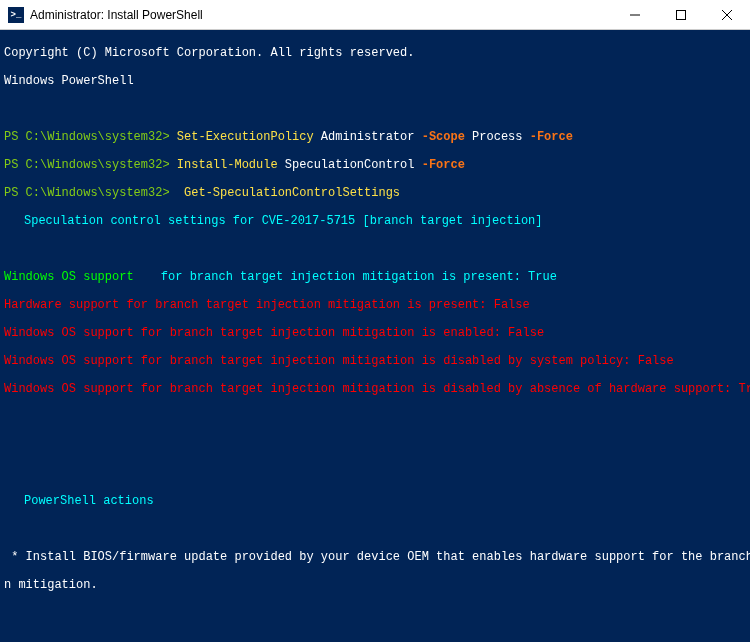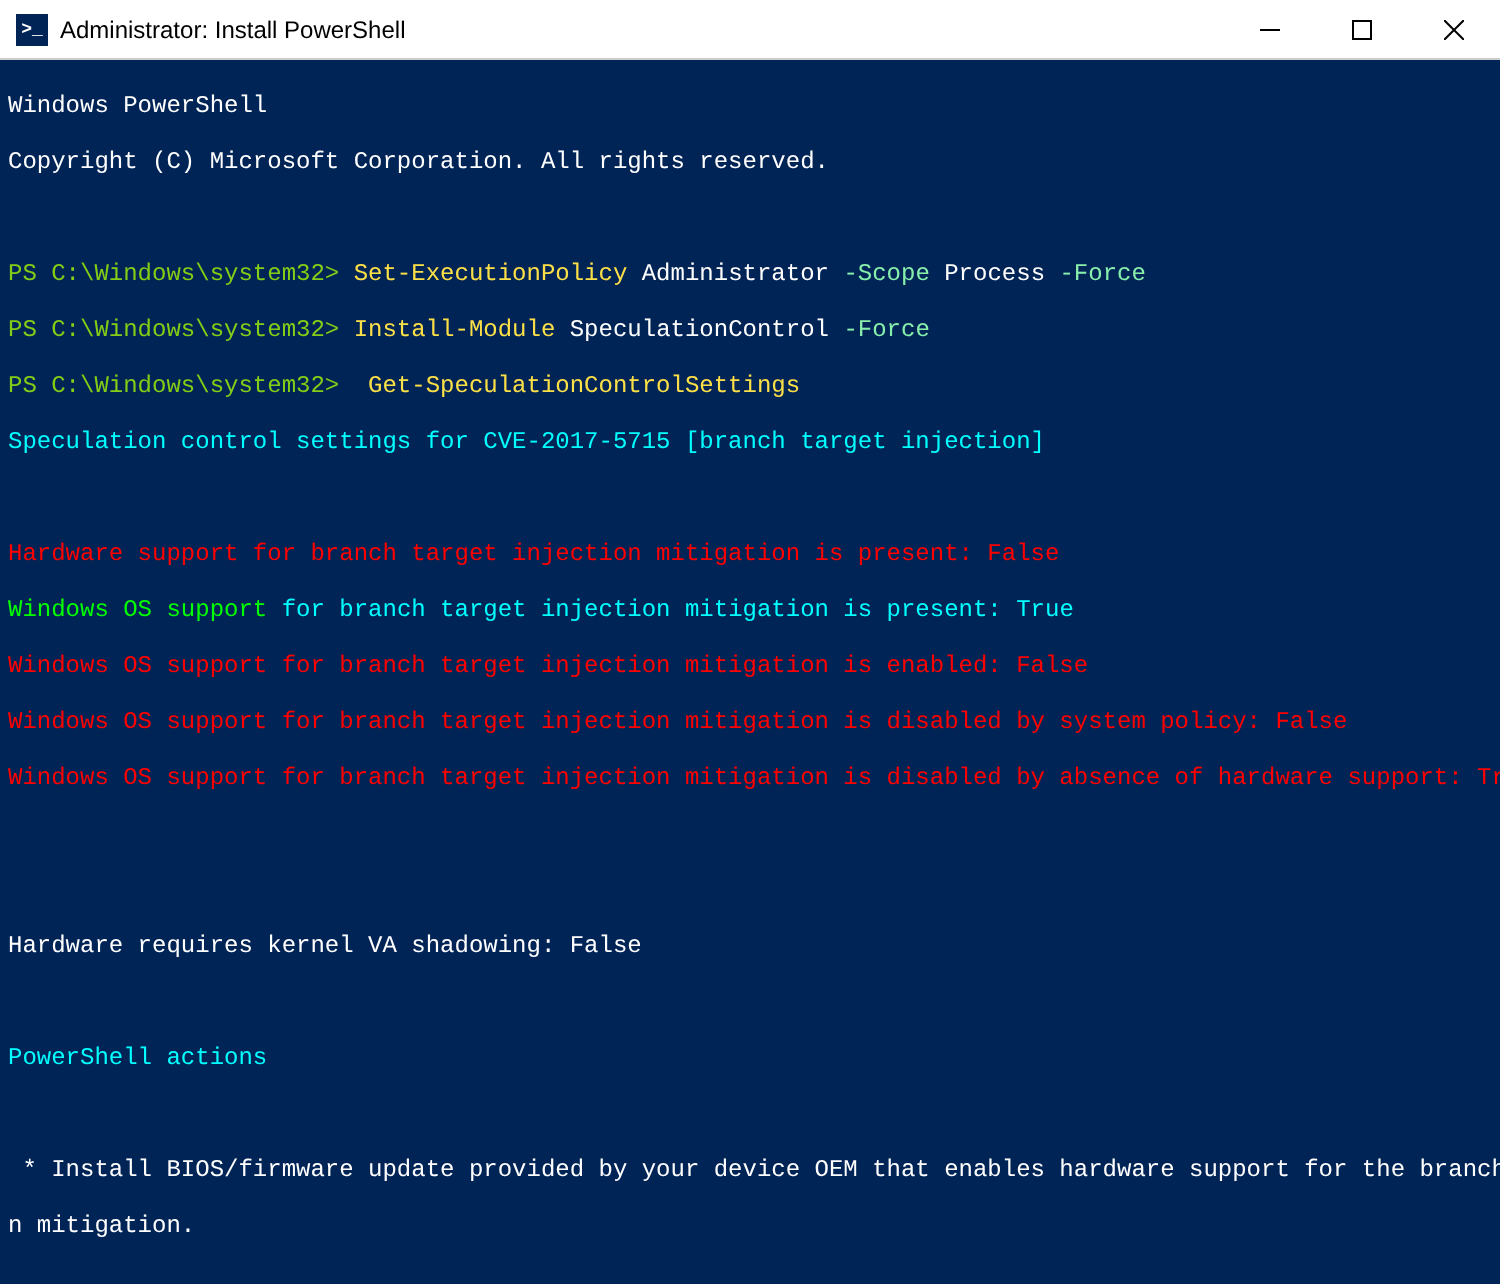--- a/index.html
+++ b/index.html
@@ -61,22 +61,22 @@
       line-height: 14px;
       white-space: pre;
       font-size: 12px;
       letter-spacing: 0;
     }
     .line {
       white-space: pre;
     }
     .prompt { color: #84cc16; }
     .cmd-yellow { color: #fde047; }
-    .param-gray { color: #86efac; }
-    .cyan { color: #00ffff; }
+    .param-gray { color: #f97316; font-weight: bold; }
+    .cyan { color: #00ffff; margin-left: 20px; }
     .red { color: #ff0000; }
     .green { color: #00ff00; }
     .white { color: #ffffff; }
     .blank { height: 14px; }
   </style>
 </head>
 <body>
 
 <div class="titlebar">
   <div class="titlebar-icon">&gt;_</div>
@@ -95,36 +95,35 @@
     <div class="window-btn close">
       <svg width="10" height="10" viewBox="0 0 10 10">
           <line x1="0" y1="0" x2="10" y2="10" stroke="black" stroke-width="1"></line>
           <line x1="10" y1="0" x2="0" y2="10" stroke="black" stroke-width="1"></line>
         </svg>
     </div>
   </div>
 </div>
 
 <div class="terminal">
+<div class="line white">Copyright (C) Microsoft Corporation. All rights reserved.</div>
 <div class="line white">Windows PowerShell</div>
-<div class="line white">Copyright (C) Microsoft Corporation. All rights reserved.</div>
 <div class="blank"></div>
 <div class="line"><span class="prompt">PS C:\Windows\system32&gt; </span><span class="cmd-yellow">Set-ExecutionPolicy</span><span class="white"> Administrator </span><span class="param-gray">-Scope</span><span class="white"> Process </span><span class="param-gray">-Force</span></div>
 <div class="line"><span class="prompt">PS C:\Windows\system32&gt; </span><span class="cmd-yellow">Install-Module</span><span class="white"> SpeculationControl </span><span class="param-gray">-Force</span></div>
 <div class="line"><span class="prompt">PS C:\Windows\system32&gt; </span><span class="white"> </span><span class="cmd-yellow">Get-SpeculationControlSettings</span></div>
 <div class="line cyan">Speculation control settings for CVE-2017-5715 [branch target injection]</div>
 <div class="blank"></div>
+<div class="line"><span class="green">Windows OS support </span><span class="cyan">for branch target injection mitigation is present: True</span></div>
 <div class="line red">Hardware support for branch target injection mitigation is present: False</div>
-<div class="line"><span class="green">Windows OS support </span><span class="cyan">for branch target injection mitigation is present: True</span></div>
 <div class="line red">Windows OS support for branch target injection mitigation is enabled: False</div>
 <div class="line red">Windows OS support for branch target injection mitigation is disabled by system policy: False</div>
 <div class="line red">Windows OS support for branch target injection mitigation is disabled by absence of hardware support: True</div>
 <div class="blank"></div>
 <div class="blank"></div>
-<div class="line white">Hardware requires kernel VA shadowing: False</div>
 <div class="blank"></div>
 <div class="line cyan">PowerShell actions</div>
 <div class="blank"></div>
 <div class="line white"> * Install BIOS/firmware update provided by your device OEM that enables hardware support for the branch target injectio</div>
 <div class="line white">n mitigation.</div>
 
 
 
 
 

